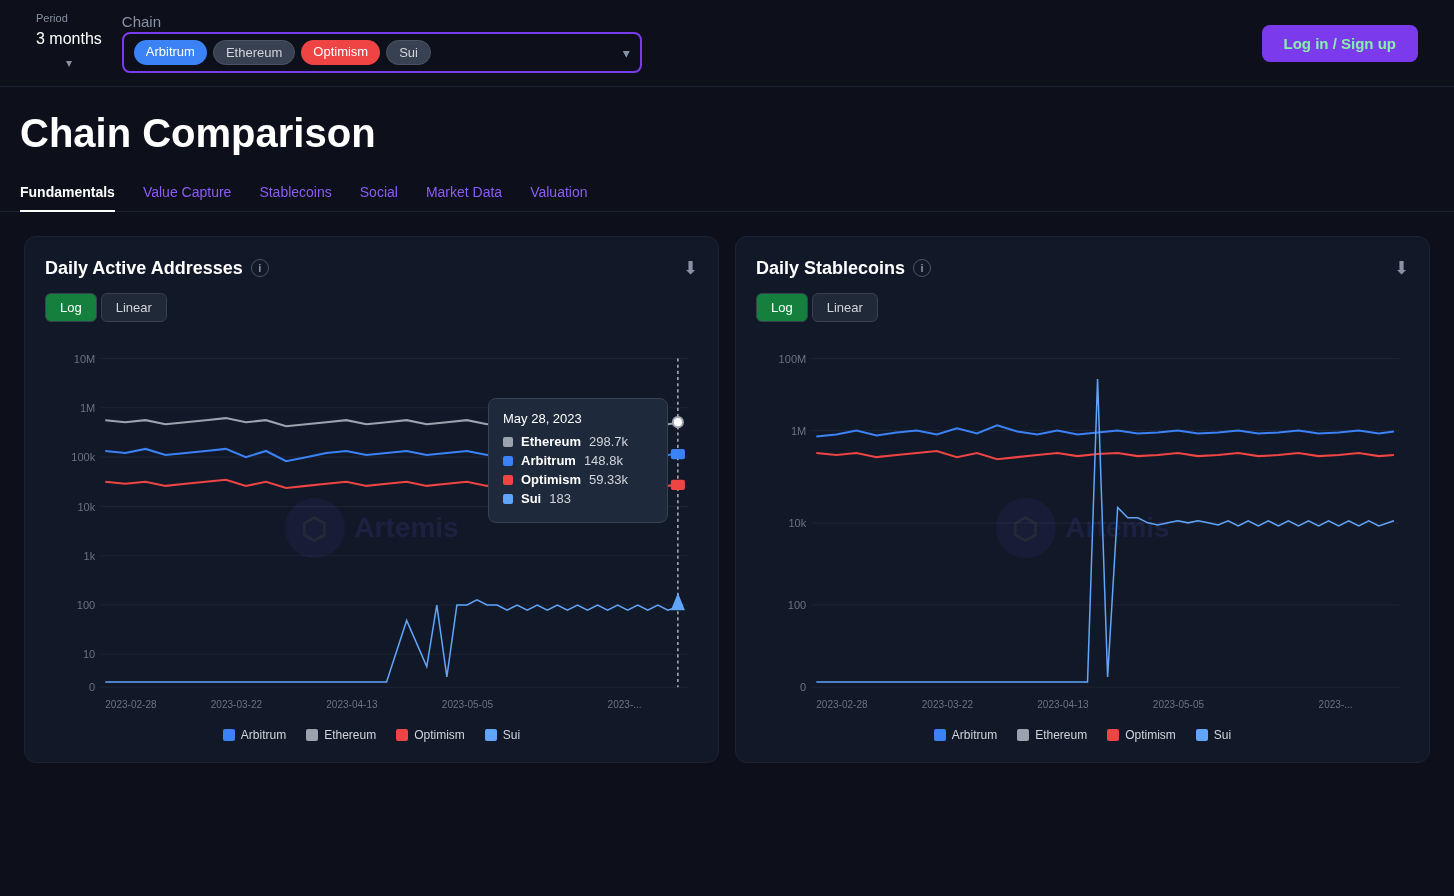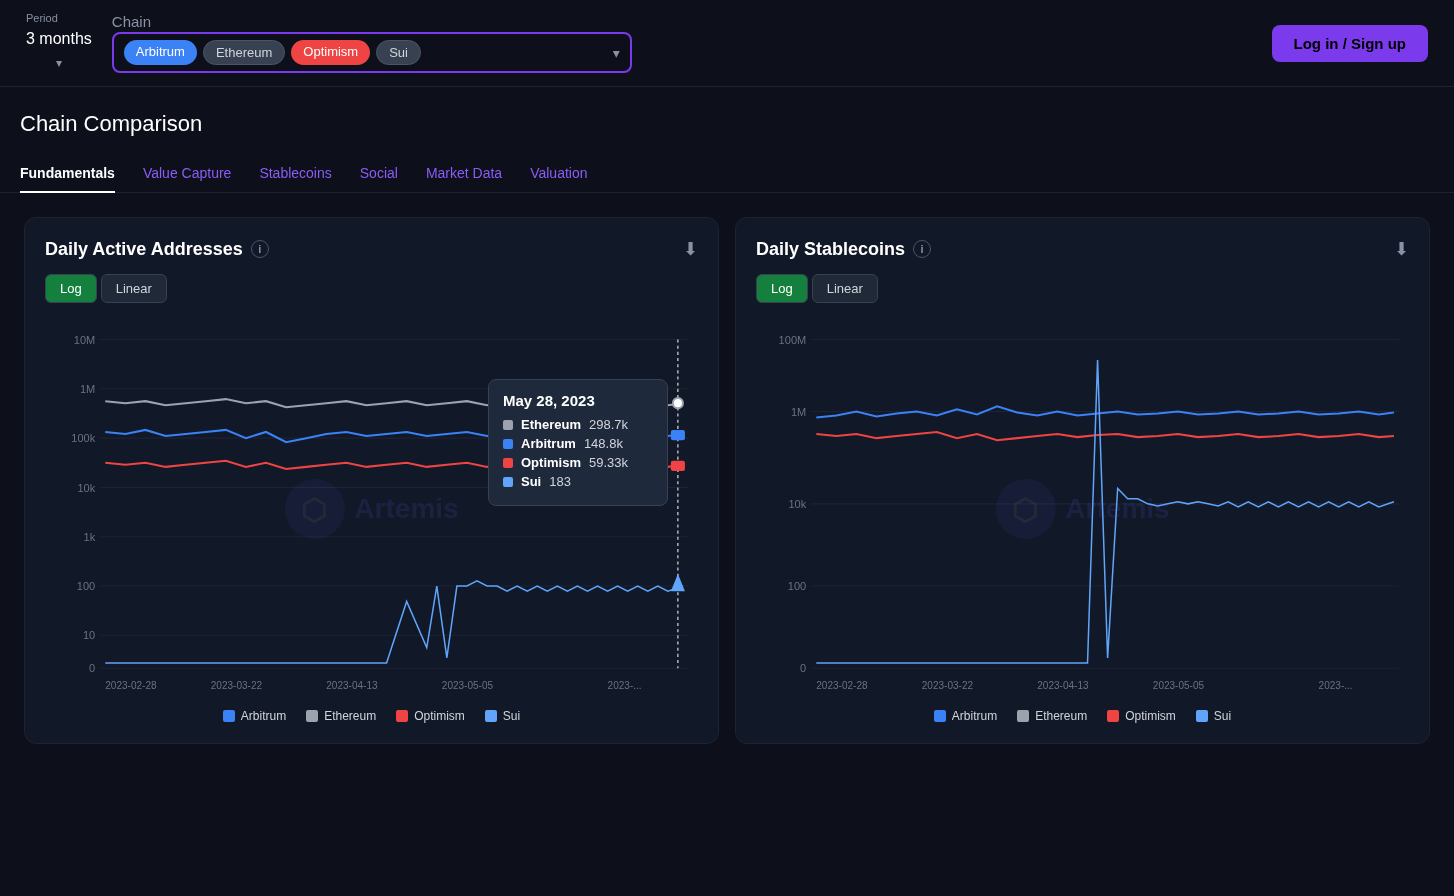--- a/index.html
+++ b/index.html
@@ -9,21 +9,21 @@
       font-family: -apple-system, BlinkMacSystemFont, 'Segoe UI', sans-serif;
       min-height: 896px;
       width: 1454px;
       overflow-x: hidden;
     }
 
     
     .header {
       display: flex;
       align-items: center;
-      padding: 12px 26px;
+      padding: 12px 36px;
       gap: 20px;
       border-bottom: 1px solid #1e2235;
     }
     .period-selector {
       display: flex;
       flex-direction: column;
       gap: 2px;
     }
     .period-label {
       font-size: 11px;
@@ -82,37 +82,37 @@
     .chain-tag.optimism { background: #ef4444; color: #fff; }
     .chain-tag.sui { background: #374151; color: #d1d5db; border: 1px solid #4b5563; }
     .chain-dropdown-arrow {
       color: #8892a4;
       font-size: 14px;
       cursor: pointer;
     }
     .header-spacer { flex: 1; }
     .login-btn {
       background: #7c3aed;
-      color: #000000;
+      color: #86efac;
       border: none;
       border-radius: 8px;
       padding: 10px 22px;
       font-size: 15px;
       font-weight: 600;
       cursor: pointer;
       white-space: nowrap;
     }
 
     
     .page-title-section {
       padding: 24px 20px 0;
     }
     .page-title {
-      font-size: 22px;
-      font-weight: 400;
+      font-size: 40px;
+      font-weight: 700;
       margin-bottom: 18px;
     }
 
     
     .tabs {
       display: flex;
       gap: 28px;
       border-bottom: 1px solid #1e2235;
       padding: 0 20px;
     }
@@ -235,23 +235,23 @@
       background: #1e293b;
       border: 1px solid #374151;
       border-radius: 8px;
       padding: 12px 14px;
       font-size: 13px;
       pointer-events: none;
       min-width: 180px;
       z-index: 10;
     }
     .tooltip-date {
-      font-weight: 700;
+      font-weight: 400;
       margin-bottom: 8px;
-      font-size: 15px;
+      font-size: 13px;
     }
     .tooltip-row {
       display: flex;
       align-items: center;
       gap: 8px;
       margin-bottom: 4px;
     }
     .tooltip-dot {
       width: 10px;
       height: 10px;

